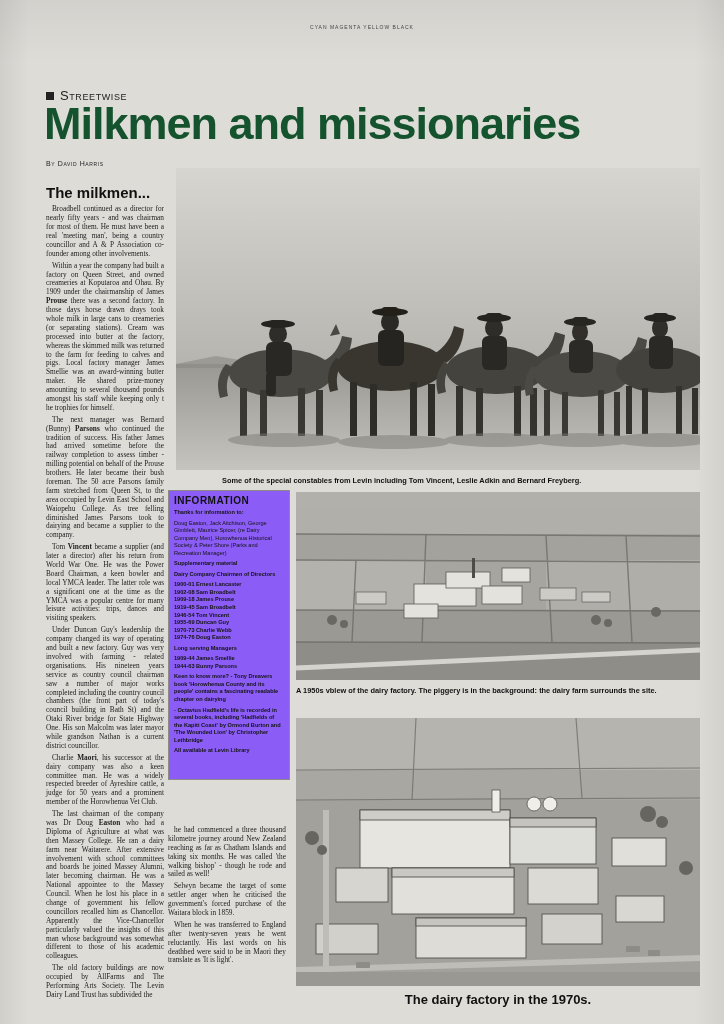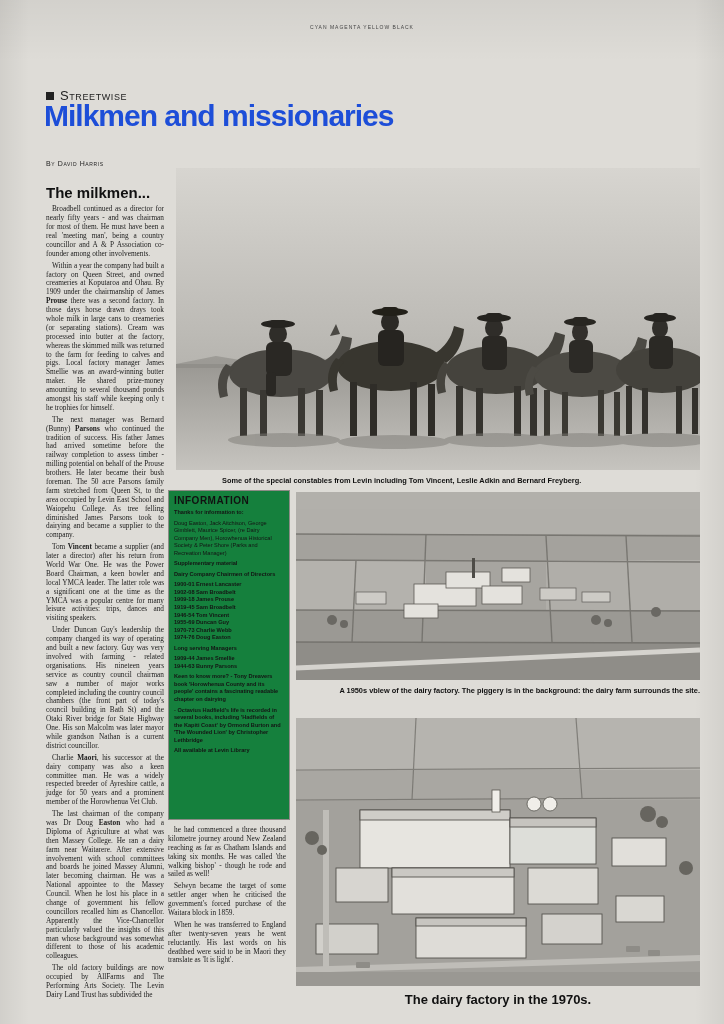--- a/index.html
+++ b/index.html
@@ -45,23 +45,23 @@
     font-family:"Liberation Sans", sans-serif;
     font-size:11px;letter-spacing:0.6px;color:#222;
     display:flex;align-items:center;gap:6px;
   }
   .streetwise .bullet{width:8px;height:8px;background:#222;display:inline-block;}
   .streetwise .sw-text{font-variant:small-caps;font-size:13px;}
   .headline{
     position:absolute;top:100px;left:44px;width:660px;
     font-family:"Liberation Sans", sans-serif;
     font-weight:bold;
-    font-size:30px;
+    font-size:45px;
     letter-spacing:-1px;
-    color:#1d4ed8;
+    color:#14532d;
     line-height:1.05;
   }
   .byline{
     position:absolute;top:160px;left:46px;
     font-family:"Liberation Sans", sans-serif;
     font-size:7px;letter-spacing:0.6px;color:#222;
     font-variant:small-caps;
   }
   
   .col1{
@@ -80,22 +80,22 @@
     background:#8e8c87;
     overflow:hidden;
   }
   .cap1{
     position:absolute;top:476px;left:222px;width:470px;
     font-family:"Liberation Sans", sans-serif;
     font-weight:bold;font-size:7.4px;color:#111;
   }
   
   .infobox{
-    position:absolute;top:490px;left:168px;width:122px;height:330px;
-    background:#15803d;border:1px solid #8d8b86;
+    position:absolute;top:490px;left:168px;width:122px;height:290px;
+    background:#8b5cf6;border:1px solid #8d8b86;
     padding:0;box-sizing:border-box;
   }
   .infobox .ib-title{
     font-family:"Liberation Sans", sans-serif;
     font-weight:bold;font-size:10px;letter-spacing:0.5px;
     padding:4px 5px 3px 5px;color:#111;
   }
   .infobox .ib-body{
     font-family:"Liberation Sans", sans-serif;
     font-size:5.6px;line-height:1.35;padding:0 5px 4px 5px;color:#141414;
@@ -104,21 +104,21 @@
   .infobox .ib-sec{margin-bottom:3px;}
   .ib-list div{white-space:nowrap;}
   
   .photo2{
     position:absolute;top:492px;left:296px;width:404px;height:188px;
     background:#8e8c87;overflow:hidden;
   }
   .cap2{
     position:absolute;top:686px;left:296px;width:404px;
     font-family:"Liberation Sans", sans-serif;
-    font-weight:bold;font-size:7.4px;color:#111;line-height:1.25;text-align:right;
+    font-weight:bold;font-size:7.4px;color:#111;line-height:1.25;
   }
   
   .photo3{
     position:absolute;top:718px;left:296px;width:404px;height:268px;
     background:#8e8c87;overflow:hidden;
   }
   .cap3{
     position:absolute;top:992px;left:296px;width:404px;
     text-align:center;
     font-family:"Liberation Sans", sans-serif;

